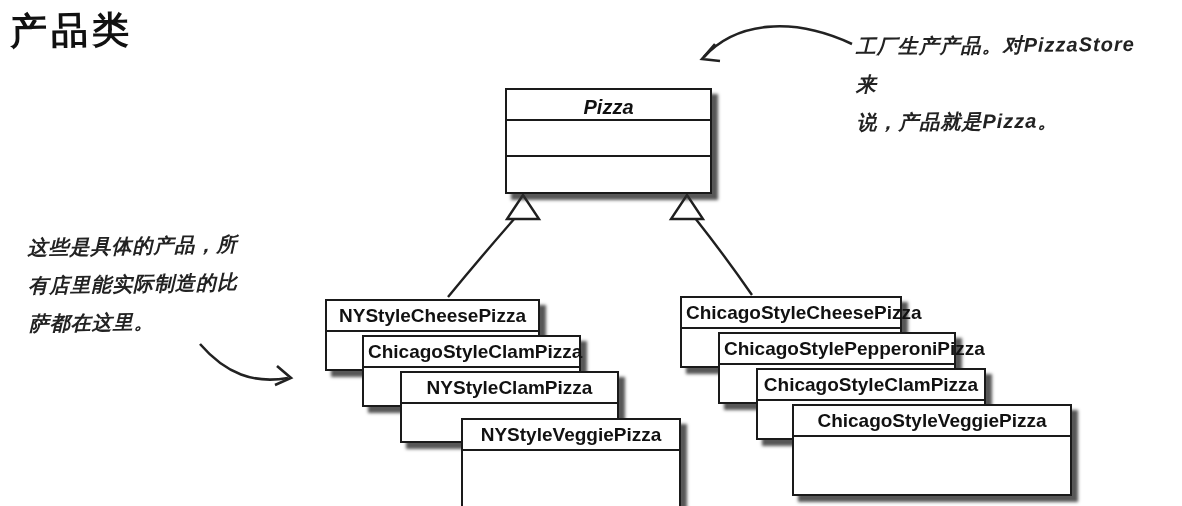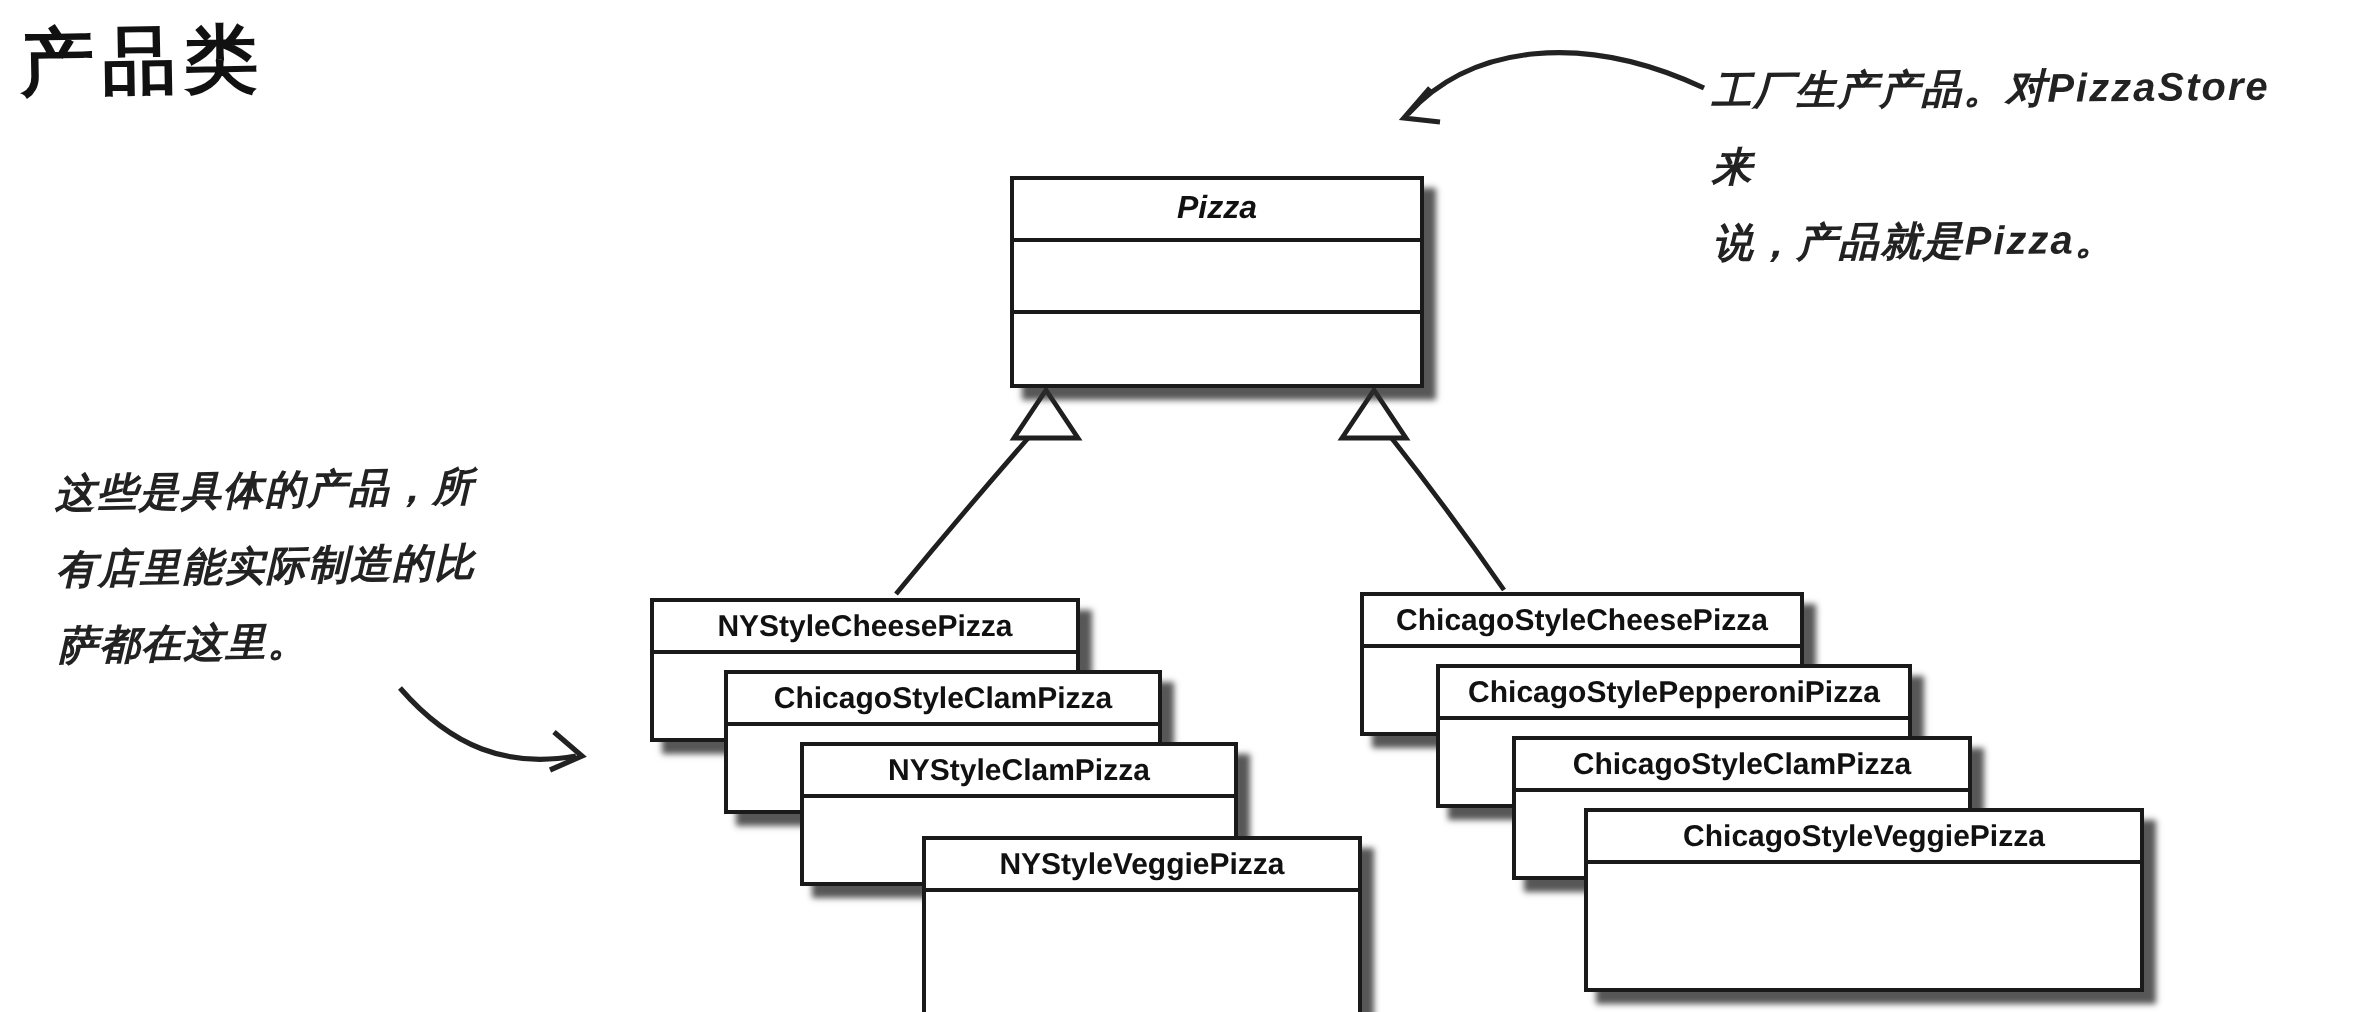--- a/index.html
+++ b/index.html
@@ -36,38 +36,38 @@
   
   .class-box {
     position: absolute;
     background: #ffffff;
     border: 2px solid #1a1a1a;
     box-shadow: 6px 6px 3px rgba(45,45,45,0.8);
   }
   .class-title {
     border-bottom: 2px solid #1a1a1a;
     font-weight: bold;
-    font-size: 15px;
+    font-size: 19px;
     color: #111;
     text-align: center;
     padding: 4px 4px 3px 4px;
     white-space: nowrap;
   }
   .class-body { background: #fff; }
 
   .pizza-box {
     left: 505px; top: 88px;
     width: 207px; height: 106px;
     z-index: 2;
     display: flex;
     flex-direction: column;
   }
   .pizza-box .class-title {
     font-style: italic;
-    font-size: 16px;
+    font-size: 20px;
     padding-top: 6px;
     height: 31px;
   }
   .pizza-box .compartment-1 {
     height: 36px;
     border-bottom: 2px solid #1a1a1a;
   }
   .pizza-box .compartment-2 { flex: 1; }
 
   

